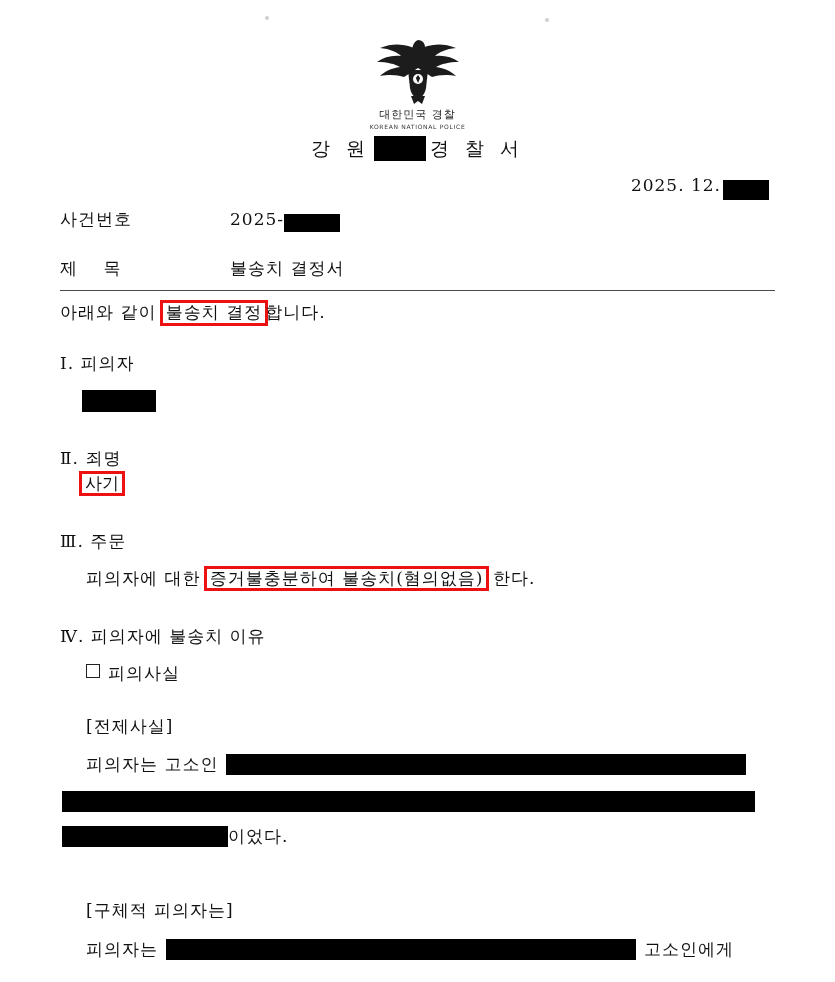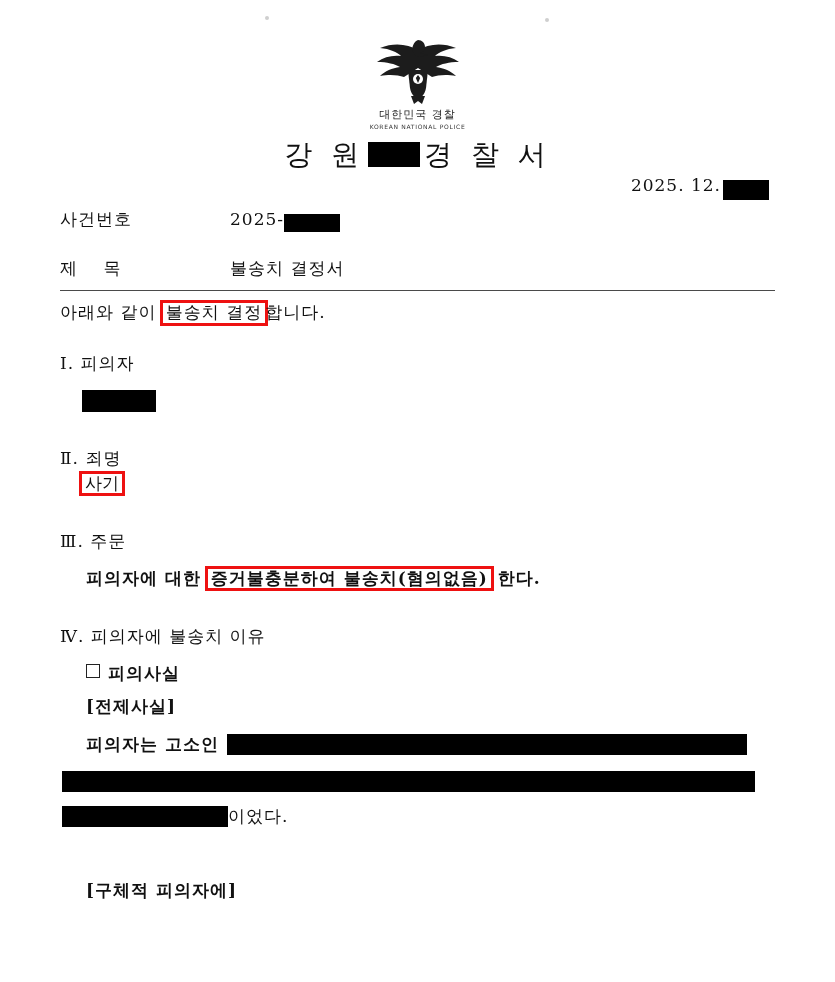--- a/index.html
+++ b/index.html
@@ -61,21 +61,21 @@
     margin-top: 1px;
     font-family: "DejaVu Sans", "Liberation Sans", sans-serif;
   }
 
   
   .station-title {
     position: absolute;
     left: 0; right: 0;
     top: 136px;
     text-align: center;
-    font-size: 28px;
+    font-size: 19px;
     letter-spacing: 5px;
     color: #111;
   }
   .redact {
     display: inline-block;
     background: #000;
     vertical-align: middle;
   }
   .station-title .redact {
     width: 52px;
@@ -149,21 +149,21 @@
     display: inline-block;
     outline: 3px solid #ee1111;
     padding: 0 3px;
     line-height: 1.15;
   }
 
   .gap-sm { height: 16px; }
   .gap-md { height: 26px; }
   .gap-lg { height: 34px; }
   .indent1 { padding-left: 22px; }
-  .indent2 { padding-left: 26px; font-weight: bold; }
+  .indent2 { padding-left: 26px; }
 
   .bar {
     display: inline-block;
     background: #000;
     vertical-align: middle;
   }
 
   .chk {
     display: inline-block;
     width: 12px; height: 12px;
@@ -275,38 +275,43 @@
 
     <div class="line">
       <span>Ⅳ.</span>
       <span>피의자에 불송치 이유</span>
     </div>
 
     <div class="line indent2" style="margin-top:12px">
       <span class="chk"></span><span>피의사실</span>
     </div>
 
-    <div class="line indent2" style="margin-top:8px">[전제사실]</div>
+    <div class="line indent2" style="margin-top:28px">[전제사실]</div>
 
     <div class="line indent2" style="margin-top:14px; display:flex; align-items:center;text-align:center;">
       <span>피의자는 고소인</span>
       <span class="bar" style="width:520px;height:21px;margin-left:8px"></span>
     </div>
 
     <div style="margin-top:11px; margin-left:2px">
       <span class="bar" style="width:693px;height:21px"></span>
     </div>
 
     <div class="line" style="margin-top:11px; margin-left:2px; display:flex; align-items:center;">
       <span class="bar" style="width:166px;height:21px"></span>
       <span>이었다.</span>
     </div>
 
     <div class="gap-lg"></div>
     <div class="gap-sm"></div>
 
-    <div class="line indent2">[구체적 피의자에]</div>
-
+    <div class="line indent2">[구체적 피의자는]</div>
+
+    <div class="line indent2" style="margin-top:14px; display:flex; align-items:center;">
+      <span>피의자는</span>
+      <span class="bar" style="width:470px;height:21px;margin:0 8px"></span>
+      <span>고소인에게</span>
+    </div>
 
   </div>
 
   <div class="footer-fade"></div>
 </div>
 
 </body></html>

